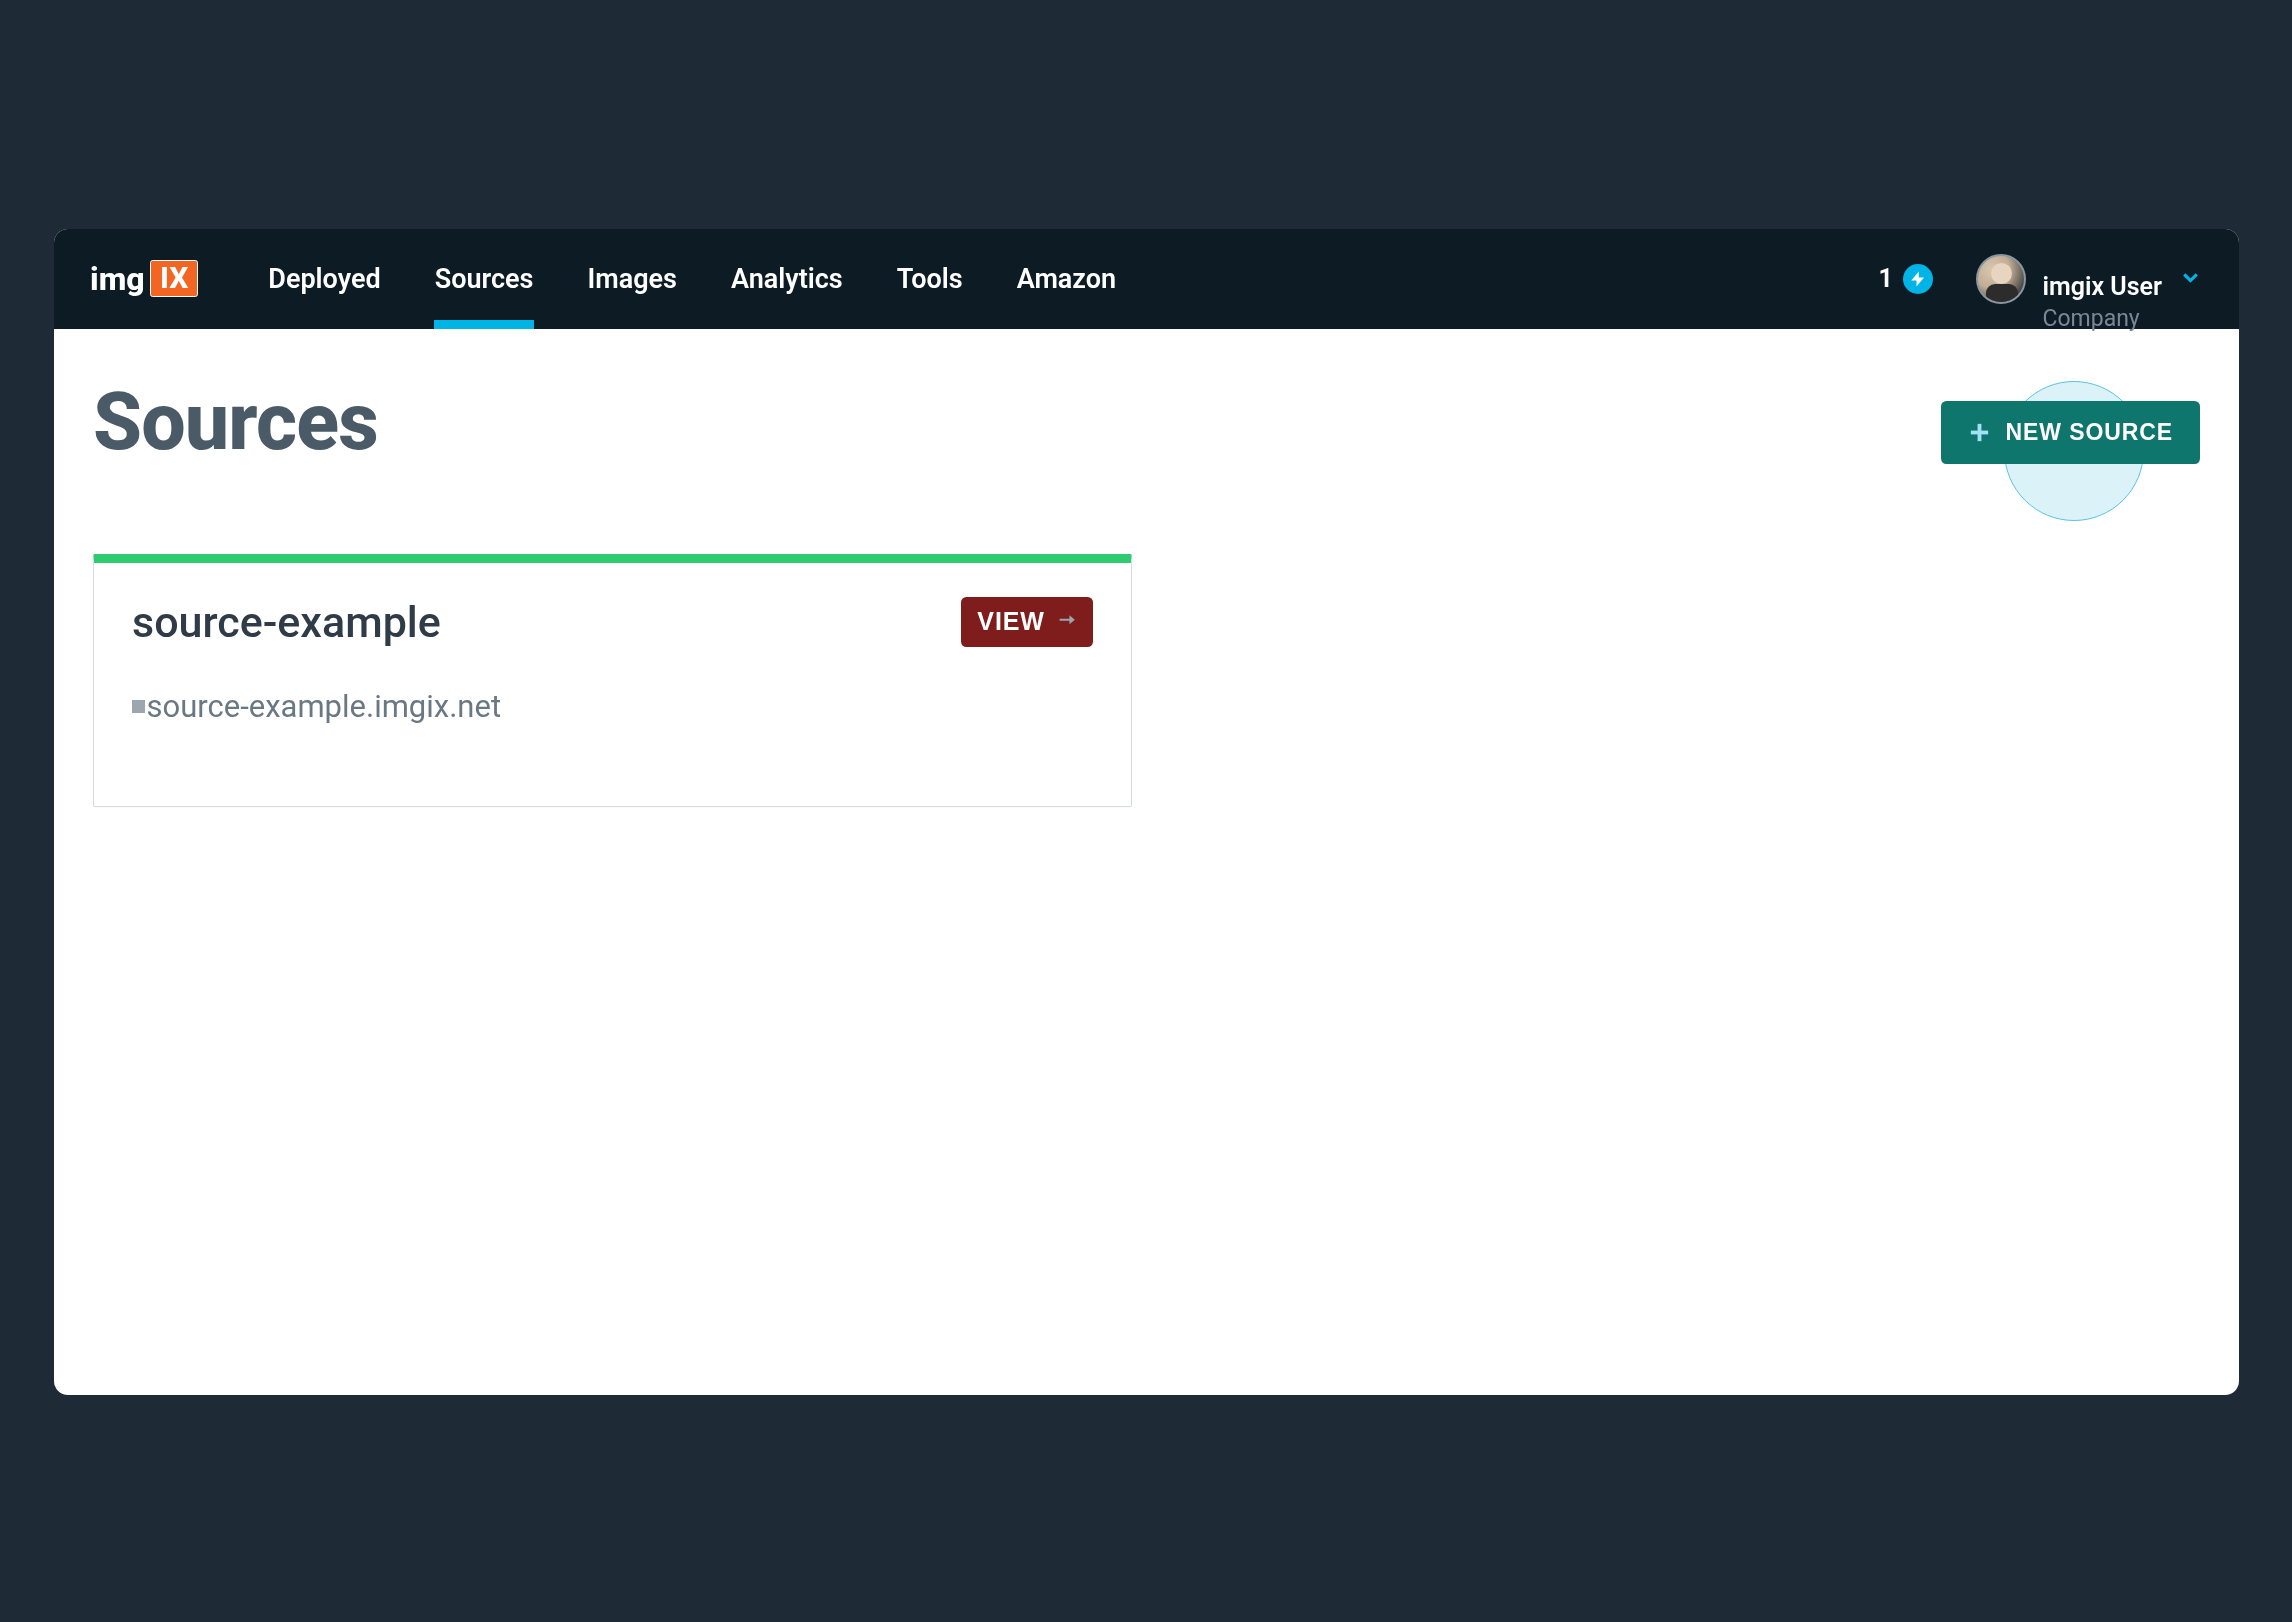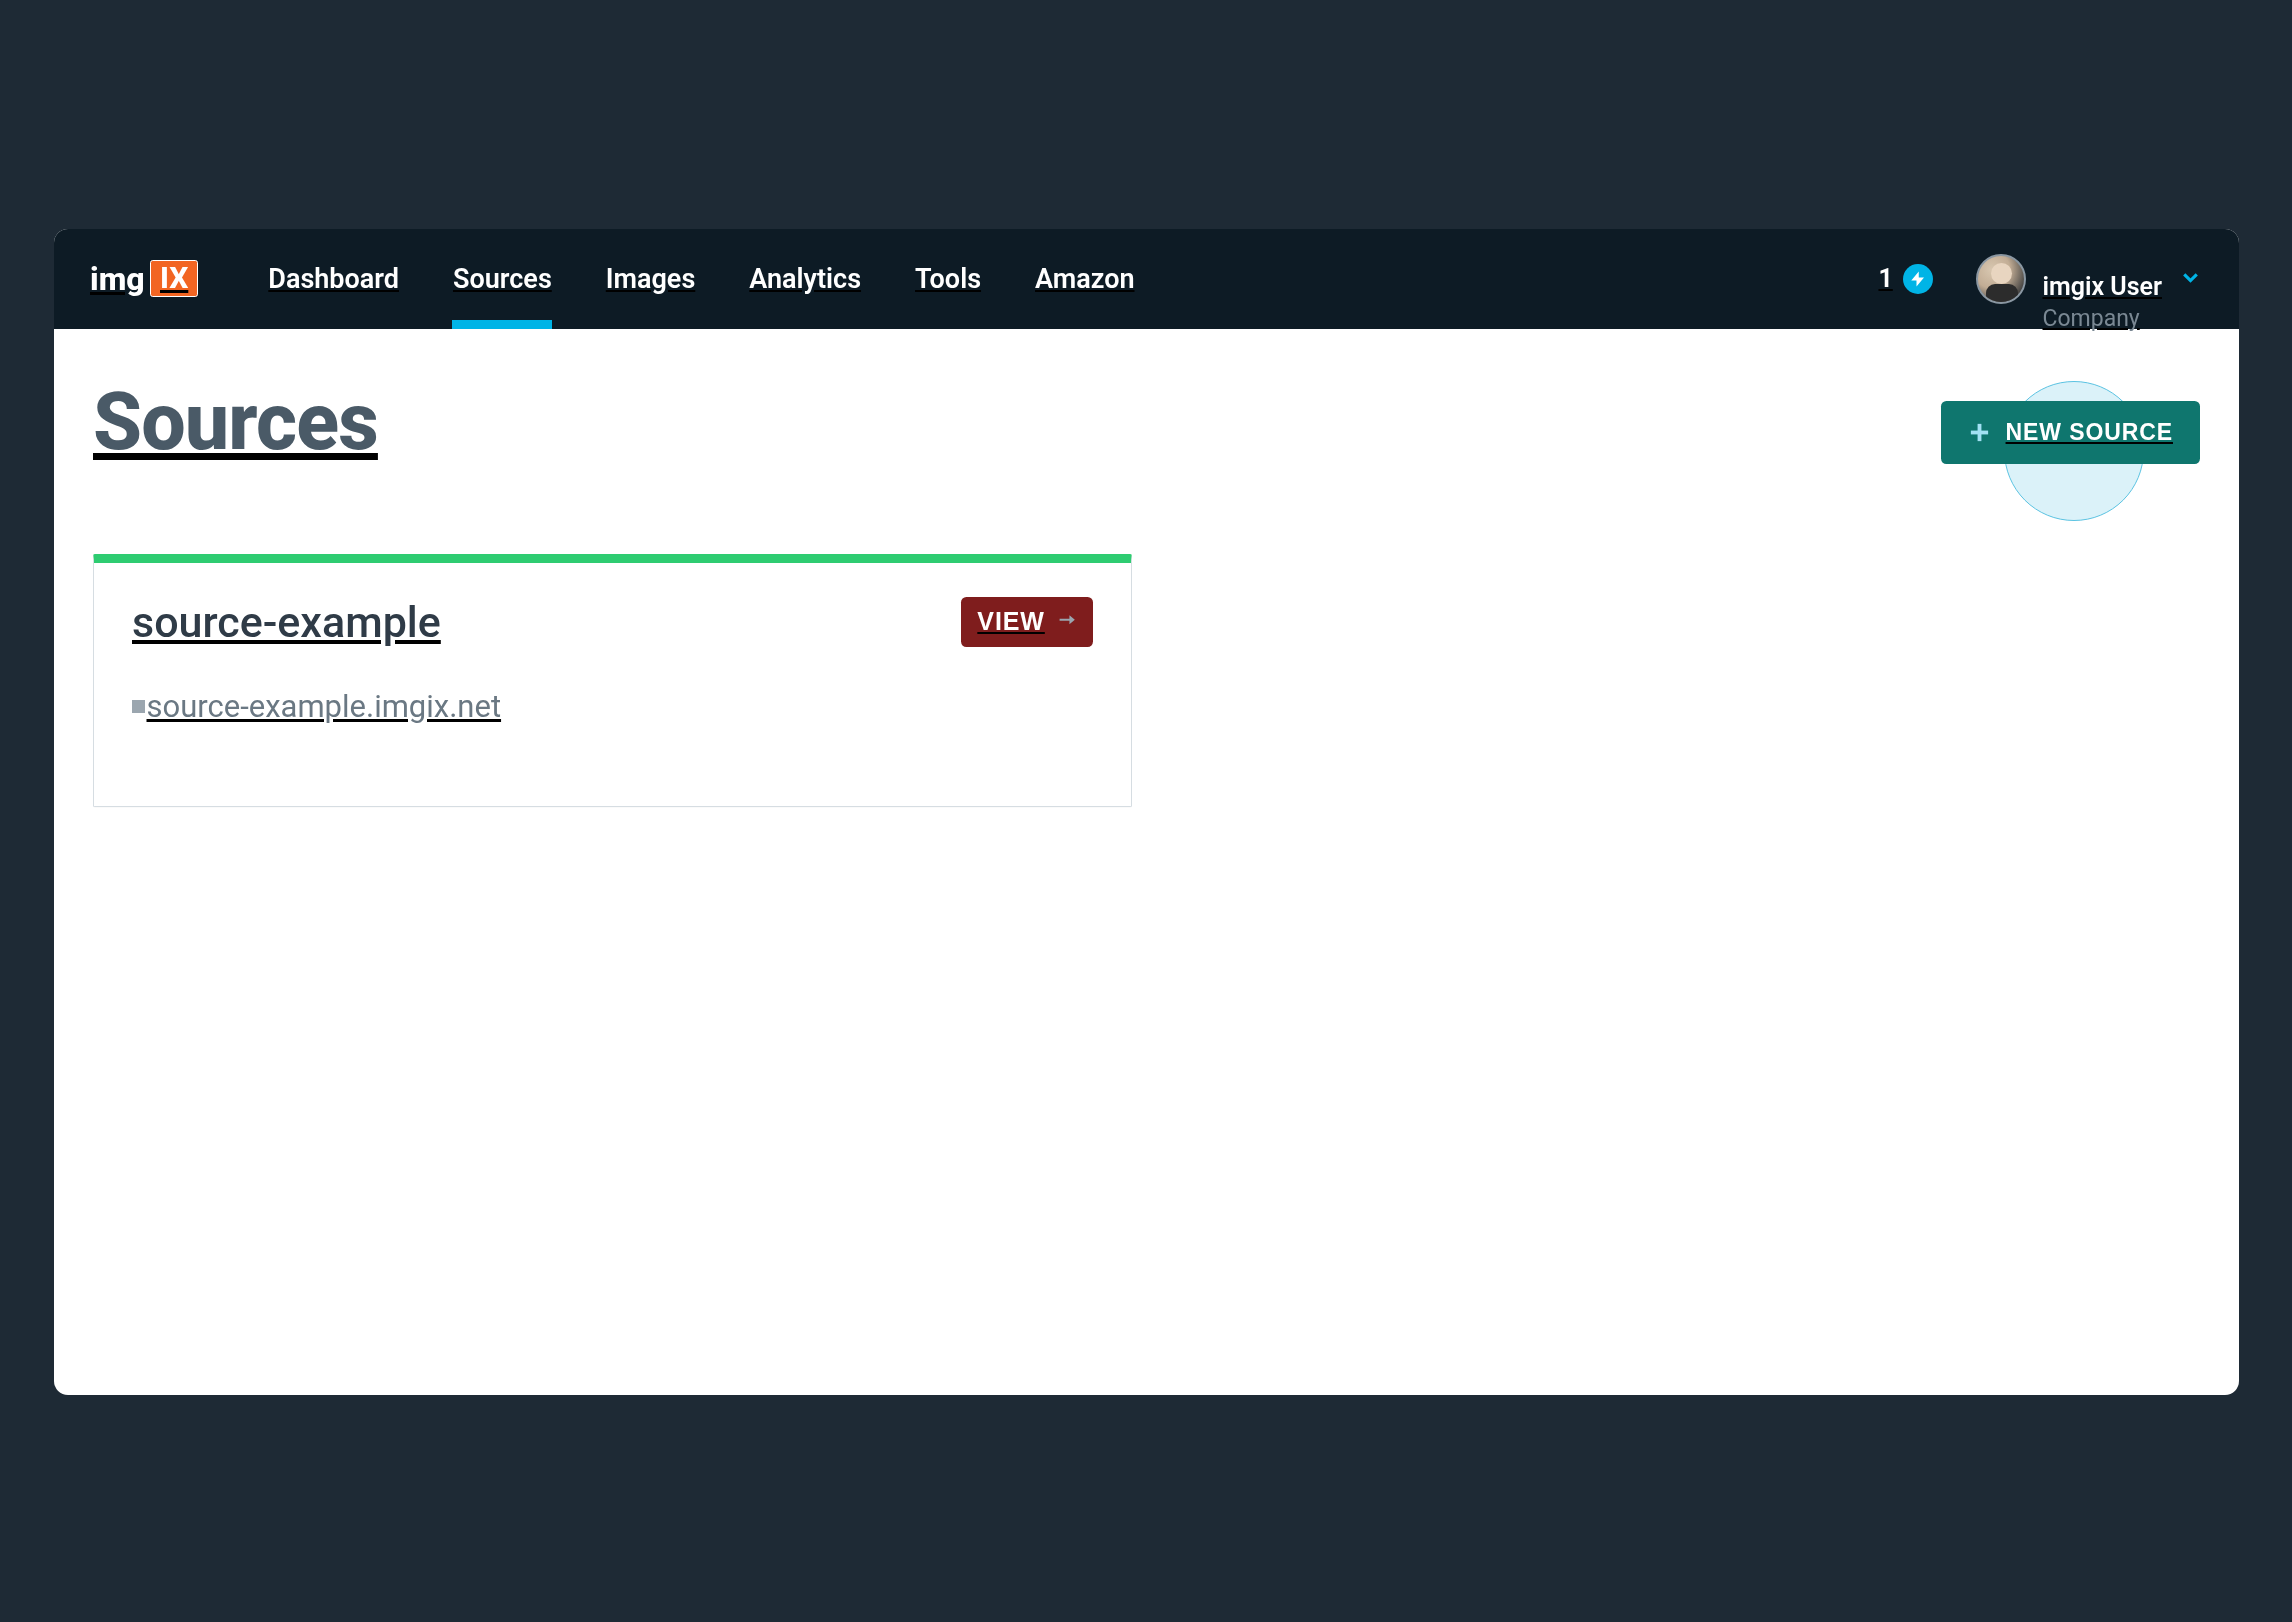--- a/index.html
+++ b/index.html
@@ -17,21 +17,20 @@
       justify-content: center;
     }
     .app-frame {
       width: 2185px;
       height: 1166px;
       background: #fff;
       border-radius: 14px;
       overflow: hidden;
       display: flex;
       flex-direction: column;
-      text-decoration: underline;
     }
     .topbar {
       background: #0d1b25;
       height: 100px;
       display: flex;
       align-items: center;
       padding: 0 36px;
     }
     .logo {
       display: flex;
@@ -304,21 +303,21 @@
 <body>
 
 <div class="app-frame">
 
   <div class="topbar">
     <div class="logo">
       <span class="logo-img">img</span>
       <span class="logo-ix">IX</span>
     </div>
     <div class="nav">
-      <div class="nav-item">Dashboard</div>
+      <div class="nav-item">Deployed</div>
       <div class="nav-item active">Sources</div>
       <div class="nav-item">Images</div>
       <div class="nav-item">Analytics</div>
       <div class="nav-item">Tools</div>
       <div class="nav-item">Amazon</div>
     </div>
     <div class="topbar-right">
       <div class="notif">
         <span class="notif-count">1</span>
         <span class="bolt-circle">

